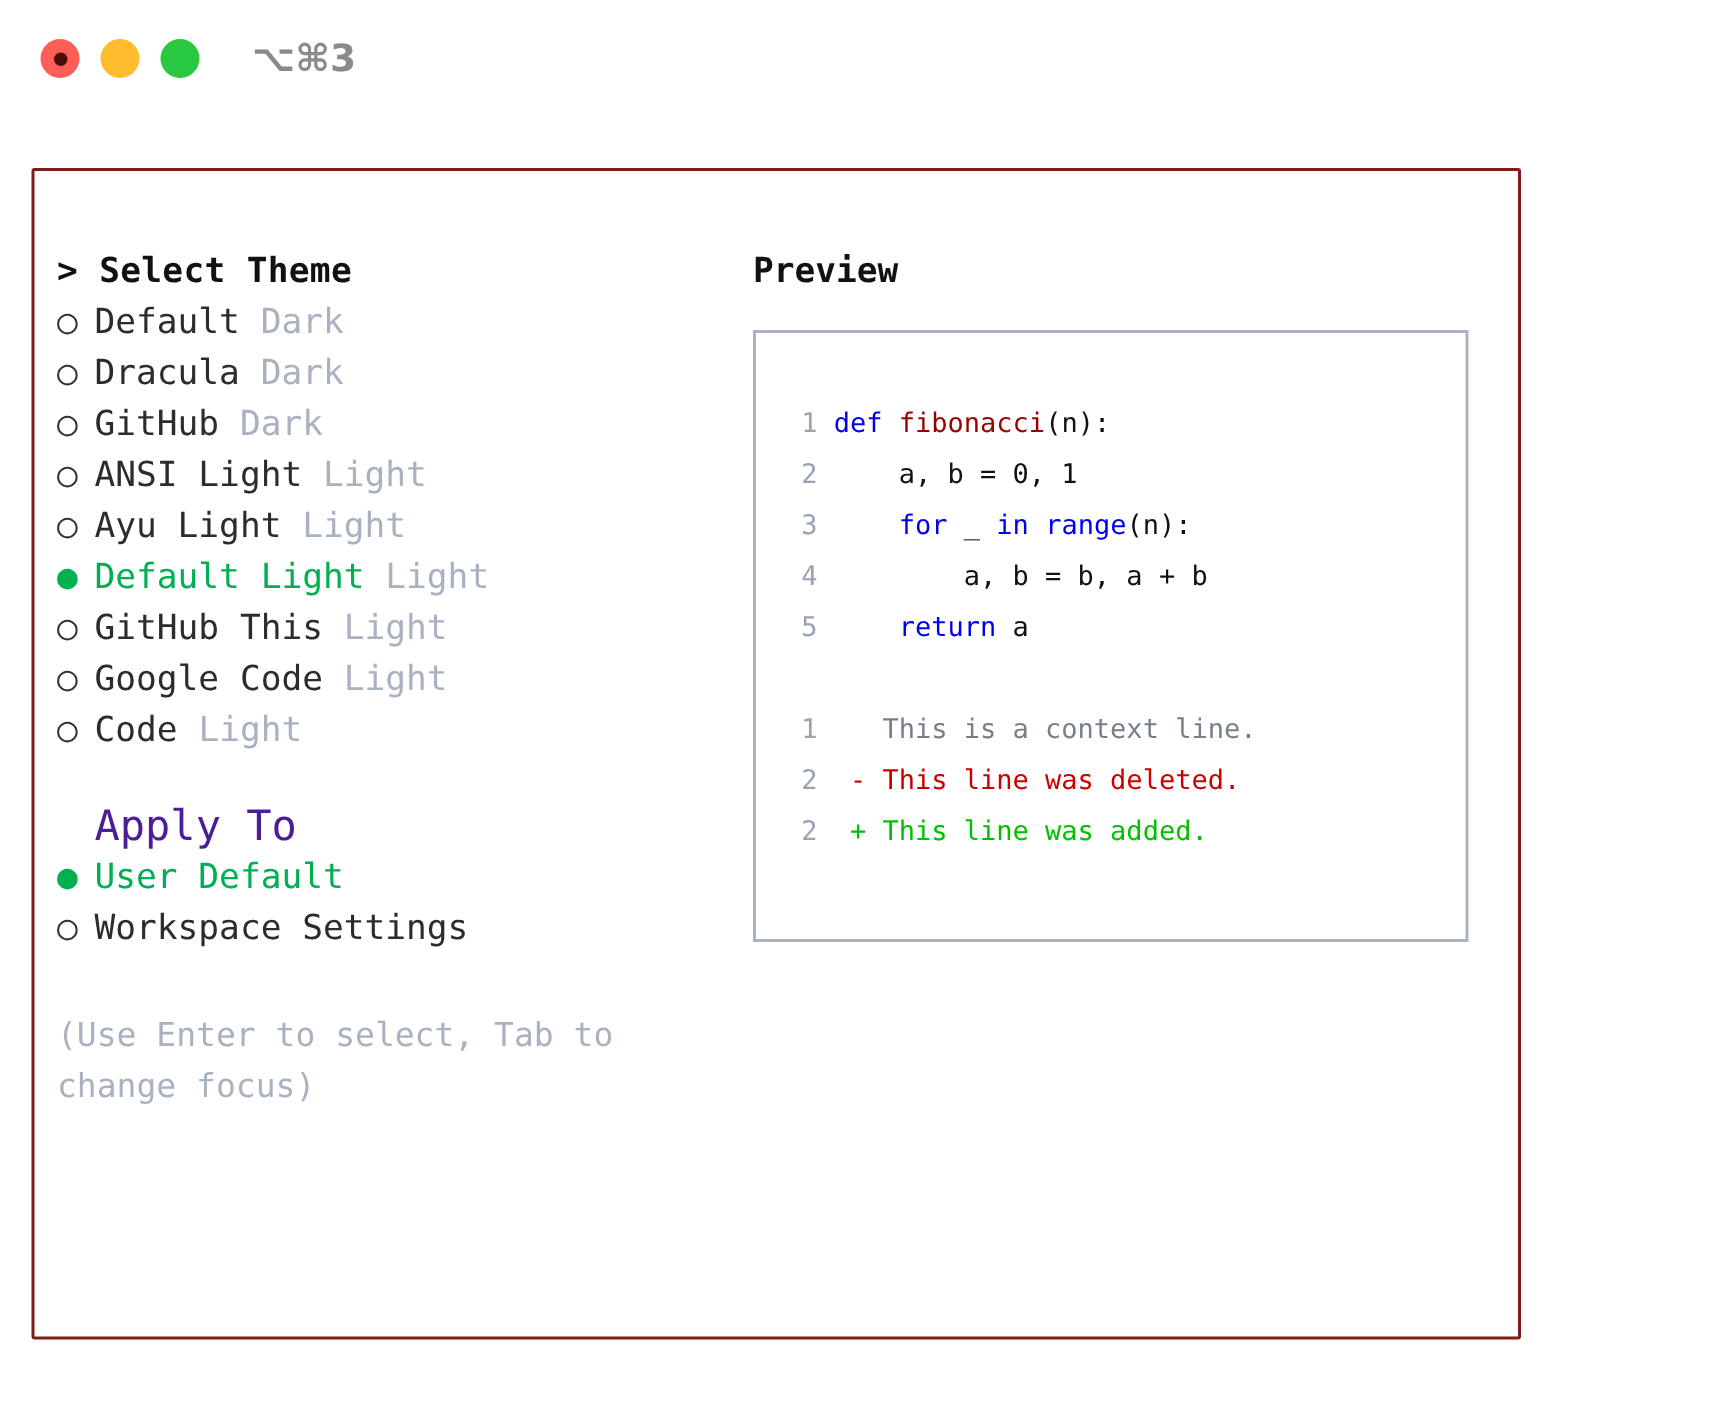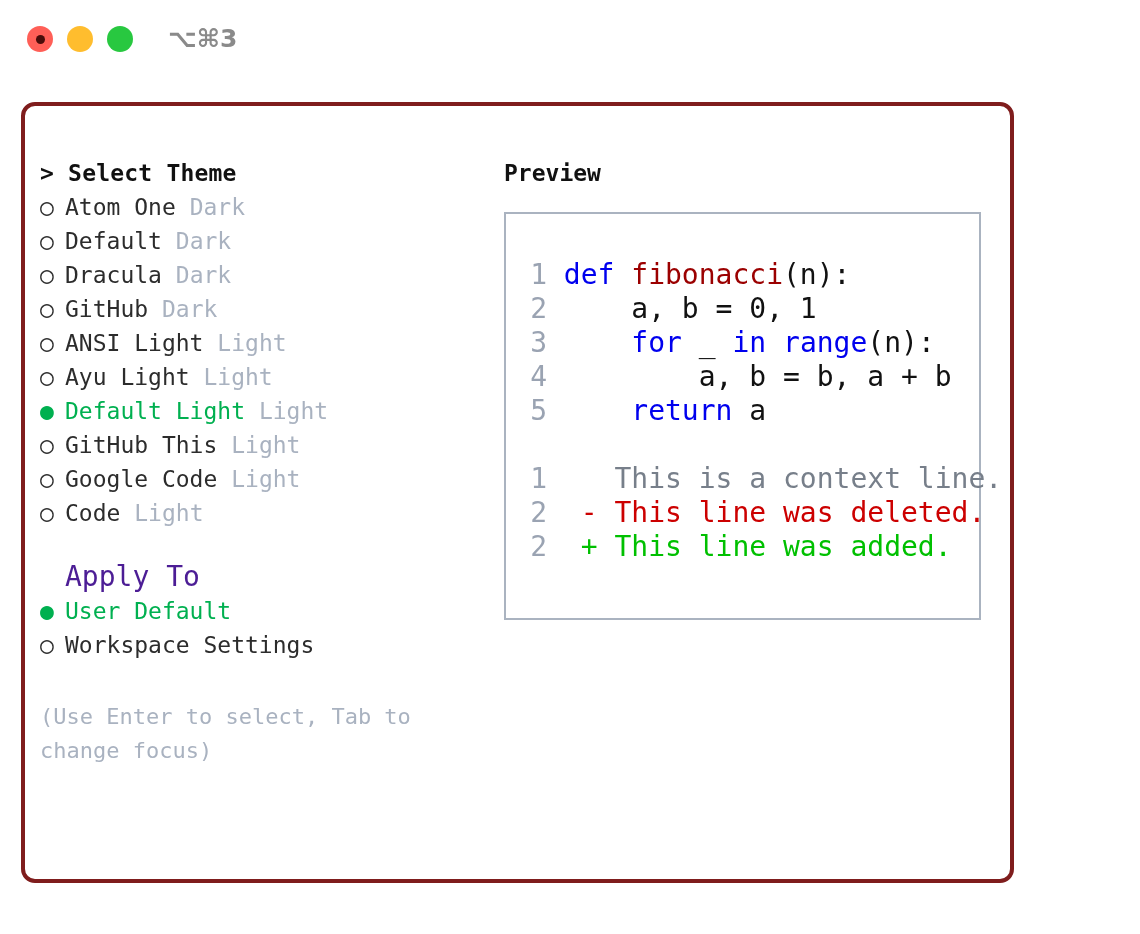--- a/index.html
+++ b/index.html
@@ -66,25 +66,25 @@
     font-weight: 700;
     color: #8a8a8a;
     letter-spacing: 0px;
     line-height: 34px;
   }
 
   
   .panel {
     position: absolute;
     left: 21px;
-    top: 102px;
+    top: 112px;
     width: 993px;
     height: 781px;
-    border: 4px solid #7f1d1d;
-    border-radius: 14px;
+    border: 2px solid #7f1d1d;
+    border-radius: 2px;
     box-sizing: border-box;
     background: #ffffff;
   }
 
   
   .left-col {
     position: absolute;
     left: 15px;
     top: 50px;
     width: 440px;
@@ -153,21 +153,21 @@
     background: #ffffff;
     position: relative;
   }
   .code-area {
     position: absolute;
     left: 13px;
     top: 44px;
     right: 6px;
   }
   .cline {
-    font-size: 28px;
+    font-size: 18px;
     line-height: 34px;
     white-space: pre;
   }
   .ln {
     display: inline-block;
     width: 28px;
     text-align: right;
     color: #9aa3b2;
   }
   .kw   { color: #0000ee; }
@@ -191,21 +191,20 @@
     </div>
     <div class="shortcut">⌥⌘3</div>
   </div>
 
   <div class="panel">
 
     <div class="left-col">
       <div class="row heading">&gt; Select Theme</div>
 
       <div id="theme-list">
-          <div class="row"><span class="bullet">○</span><span class="label-dark">Atom One</span><span> </span><span class="cat">Dark</span></div>
           <div class="row"><span class="bullet">○</span><span class="label-dark">Default</span><span> </span><span class="cat">Dark</span></div>
           <div class="row"><span class="bullet">○</span><span class="label-dark">Dracula</span><span> </span><span class="cat">Dark</span></div>
           <div class="row"><span class="bullet">○</span><span class="label-dark">GitHub</span><span> </span><span class="cat">Dark</span></div>
           <div class="row"><span class="bullet">○</span><span class="label-dark">ANSI Light</span><span> </span><span class="cat">Light</span></div>
           <div class="row"><span class="bullet">○</span><span class="label-dark">Ayu Light</span><span> </span><span class="cat">Light</span></div>
           <div class="row"><span class="bullet sel">●</span><span class="label-sel">Default Light</span><span> </span><span class="cat">Light</span></div>
           <div class="row"><span class="bullet">○</span><span class="label-dark">GitHub This</span><span> </span><span class="cat">Light</span></div>
           <div class="row"><span class="bullet">○</span><span class="label-dark">Google Code</span><span> </span><span class="cat">Light</span></div>
           <div class="row"><span class="bullet">○</span><span class="label-dark">Code</span><span> </span><span class="cat">Light</span></div>
         </div>

